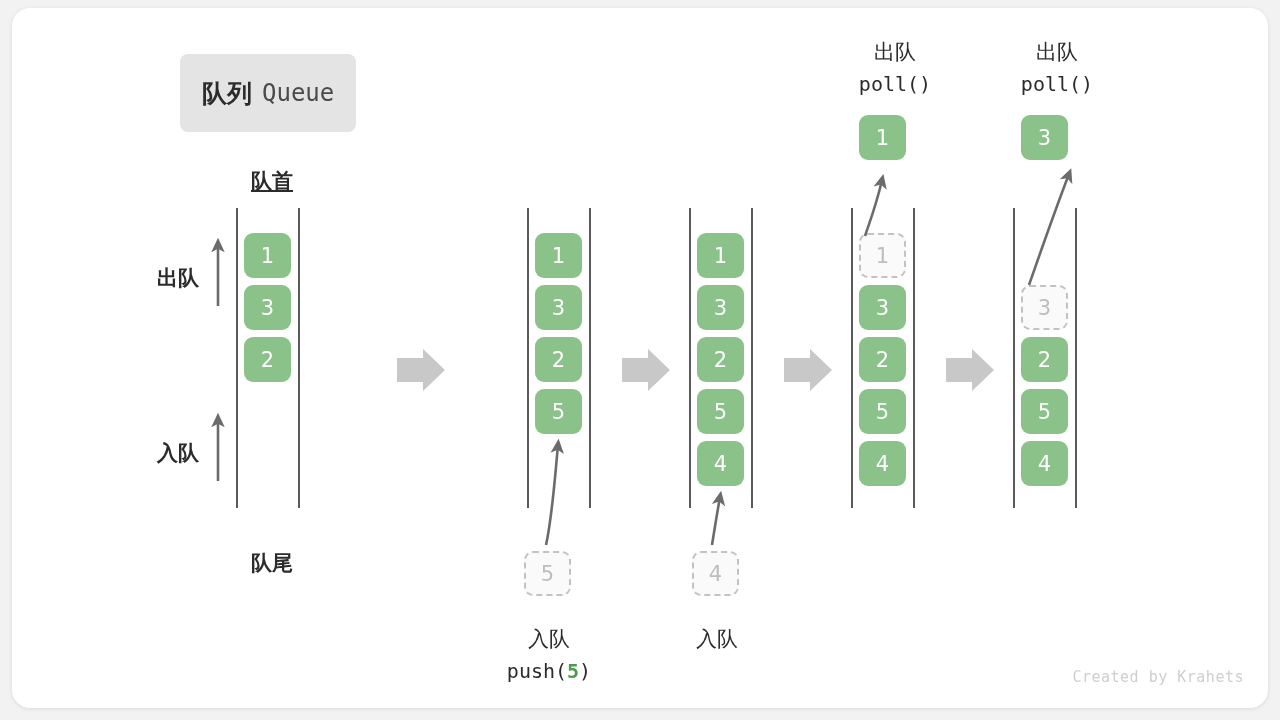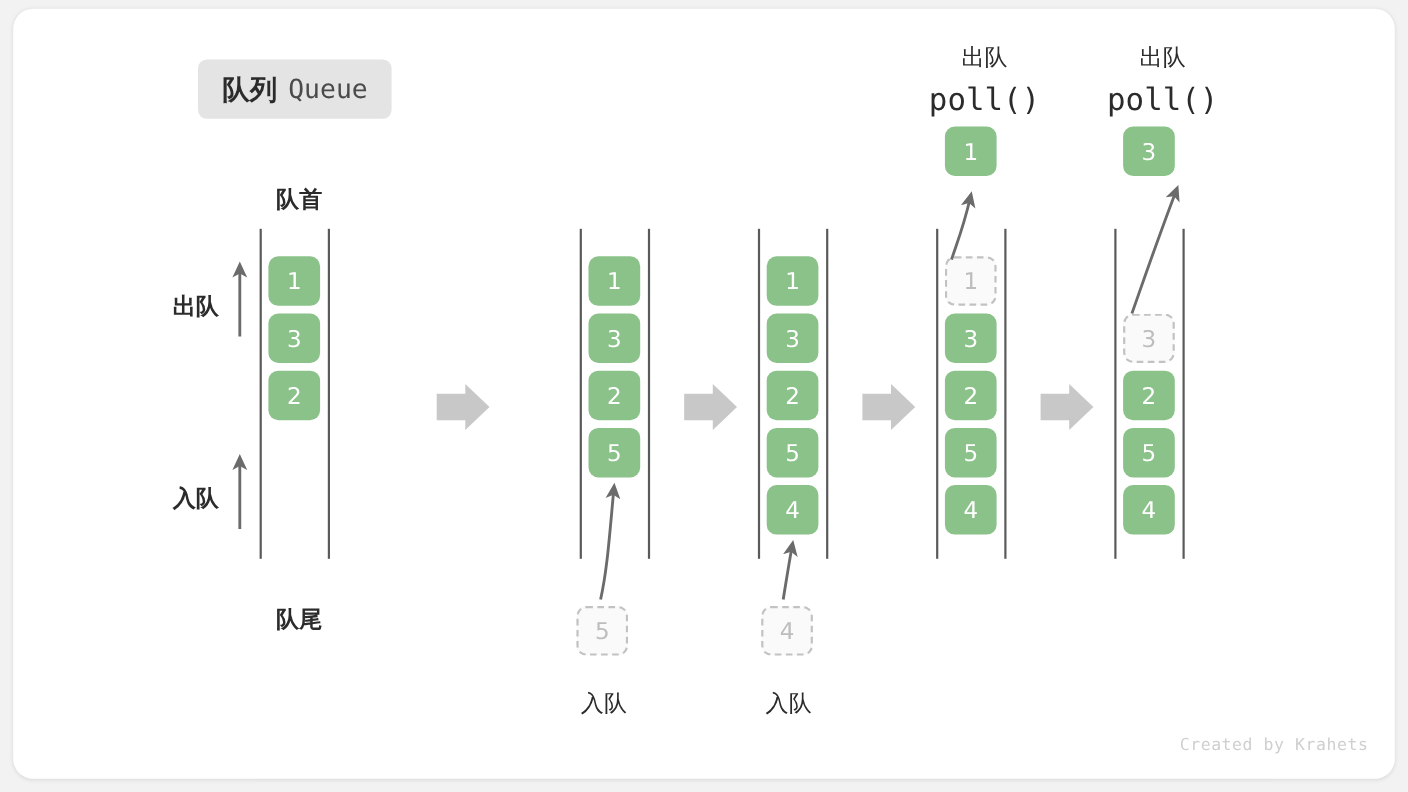--- a/index.html
+++ b/index.html
@@ -17,21 +17,21 @@
     border-radius: 18px;
     box-shadow: 0 1px 4px rgba(0,0,0,0.10);
     overflow: hidden;
   }
   .abs { position: absolute; }
 
   
   #title-badge {
     left: 168px; top: 46px;
     height: 54px;
-    padding: 0 22px;
+    padding: 12px 22px;
     background: #e4e4e4;
     border-radius: 8px;
     display: flex; align-items: center; gap: 10px;
   }
   #title-badge .cn {
     font-size: 25px; font-weight: bold; color: #2b2b2b;
     font-family: "DejaVu Sans", sans-serif;
   }
   #title-badge .en {
     font-size: 24px; color: #4a4a4a;
@@ -53,21 +53,21 @@
   }
   .op-label .l1 {
     display: block;
     font-family: "DejaVu Sans", sans-serif;
     font-size: 21px;
     color: #2b2b2b;
   }
   .op-label .l2 {
     display: block;
     font-family: "DejaVu Sans Mono", monospace;
-    font-size: 28px;
+    font-size: 20px;
     color: #2b2b2b;
   }
   .op-label .l2 .num { color: #4c9a4c; font-weight: bold; }
 
   
   .rail {
     width: 2px;
     background: #5a5a5a;
   }
 
@@ -109,40 +109,41 @@
 </head>
 <body>
 
 <div id="card">
 
   <div class="abs" id="title-badge">
     <span class="cn">队列</span>
     <span class="en">Queue</span>
   </div>
 
-  <div class="abs cn-label" style="left:239px; top:159px;">队首</div>
+  <div class="abs cn-label" style="left:239px; top:159px;text-decoration:underline;">队首</div>
   <div class="abs cn-label" style="left:239px; top:541px;text-align:center;">队尾</div>
   <div class="abs cn-label" style="left:145px; top:256px;">出队</div>
   <div class="abs cn-label" style="left:145px; top:431px;">入队</div>
 
   <div class="abs rail" style="left:224px; top:200px; height:300px;"></div>
   <div class="abs rail" style="left:286px; top:200px; height:300px;"></div>
   <div class="abs cell filled" style="left:232px; top:225px;">1</div>
   <div class="abs cell filled" style="left:232px; top:277px;">3</div>
   <div class="abs cell filled" style="left:232px; top:329px;">2</div>
 
   <div class="abs rail" style="left:515px; top:200px; height:300px;"></div>
   <div class="abs rail" style="left:577px; top:200px; height:300px;"></div>
   <div class="abs cell filled" style="left:523px; top:225px;">1</div>
   <div class="abs cell filled" style="left:523px; top:277px;">3</div>
   <div class="abs cell filled" style="left:523px; top:329px;">2</div>
   <div class="abs cell filled" style="left:523px; top:381px;">5</div>
   <div class="abs cell ghost" style="left:512px; top:543px;">5</div>
   <div class="abs op-label" style="left:447px; top:615px; width:180px;">
     <span class="l1">入队</span>
+    <span class="l2"><span>push(</span><span class="num">5</span><span>)</span></span>
   </div>
 
   <div class="abs rail" style="left:677px; top:200px; height:300px;"></div>
   <div class="abs rail" style="left:739px; top:200px; height:300px;"></div>
   <div class="abs cell filled" style="left:685px; top:225px;">1</div>
   <div class="abs cell filled" style="left:685px; top:277px;">3</div>
   <div class="abs cell filled" style="left:685px; top:329px;">2</div>
   <div class="abs cell filled" style="left:685px; top:381px;">5</div>
   <div class="abs cell filled" style="left:685px; top:433px;">4</div>
   <div class="abs cell ghost" style="left:680px; top:543px;">4</div>

